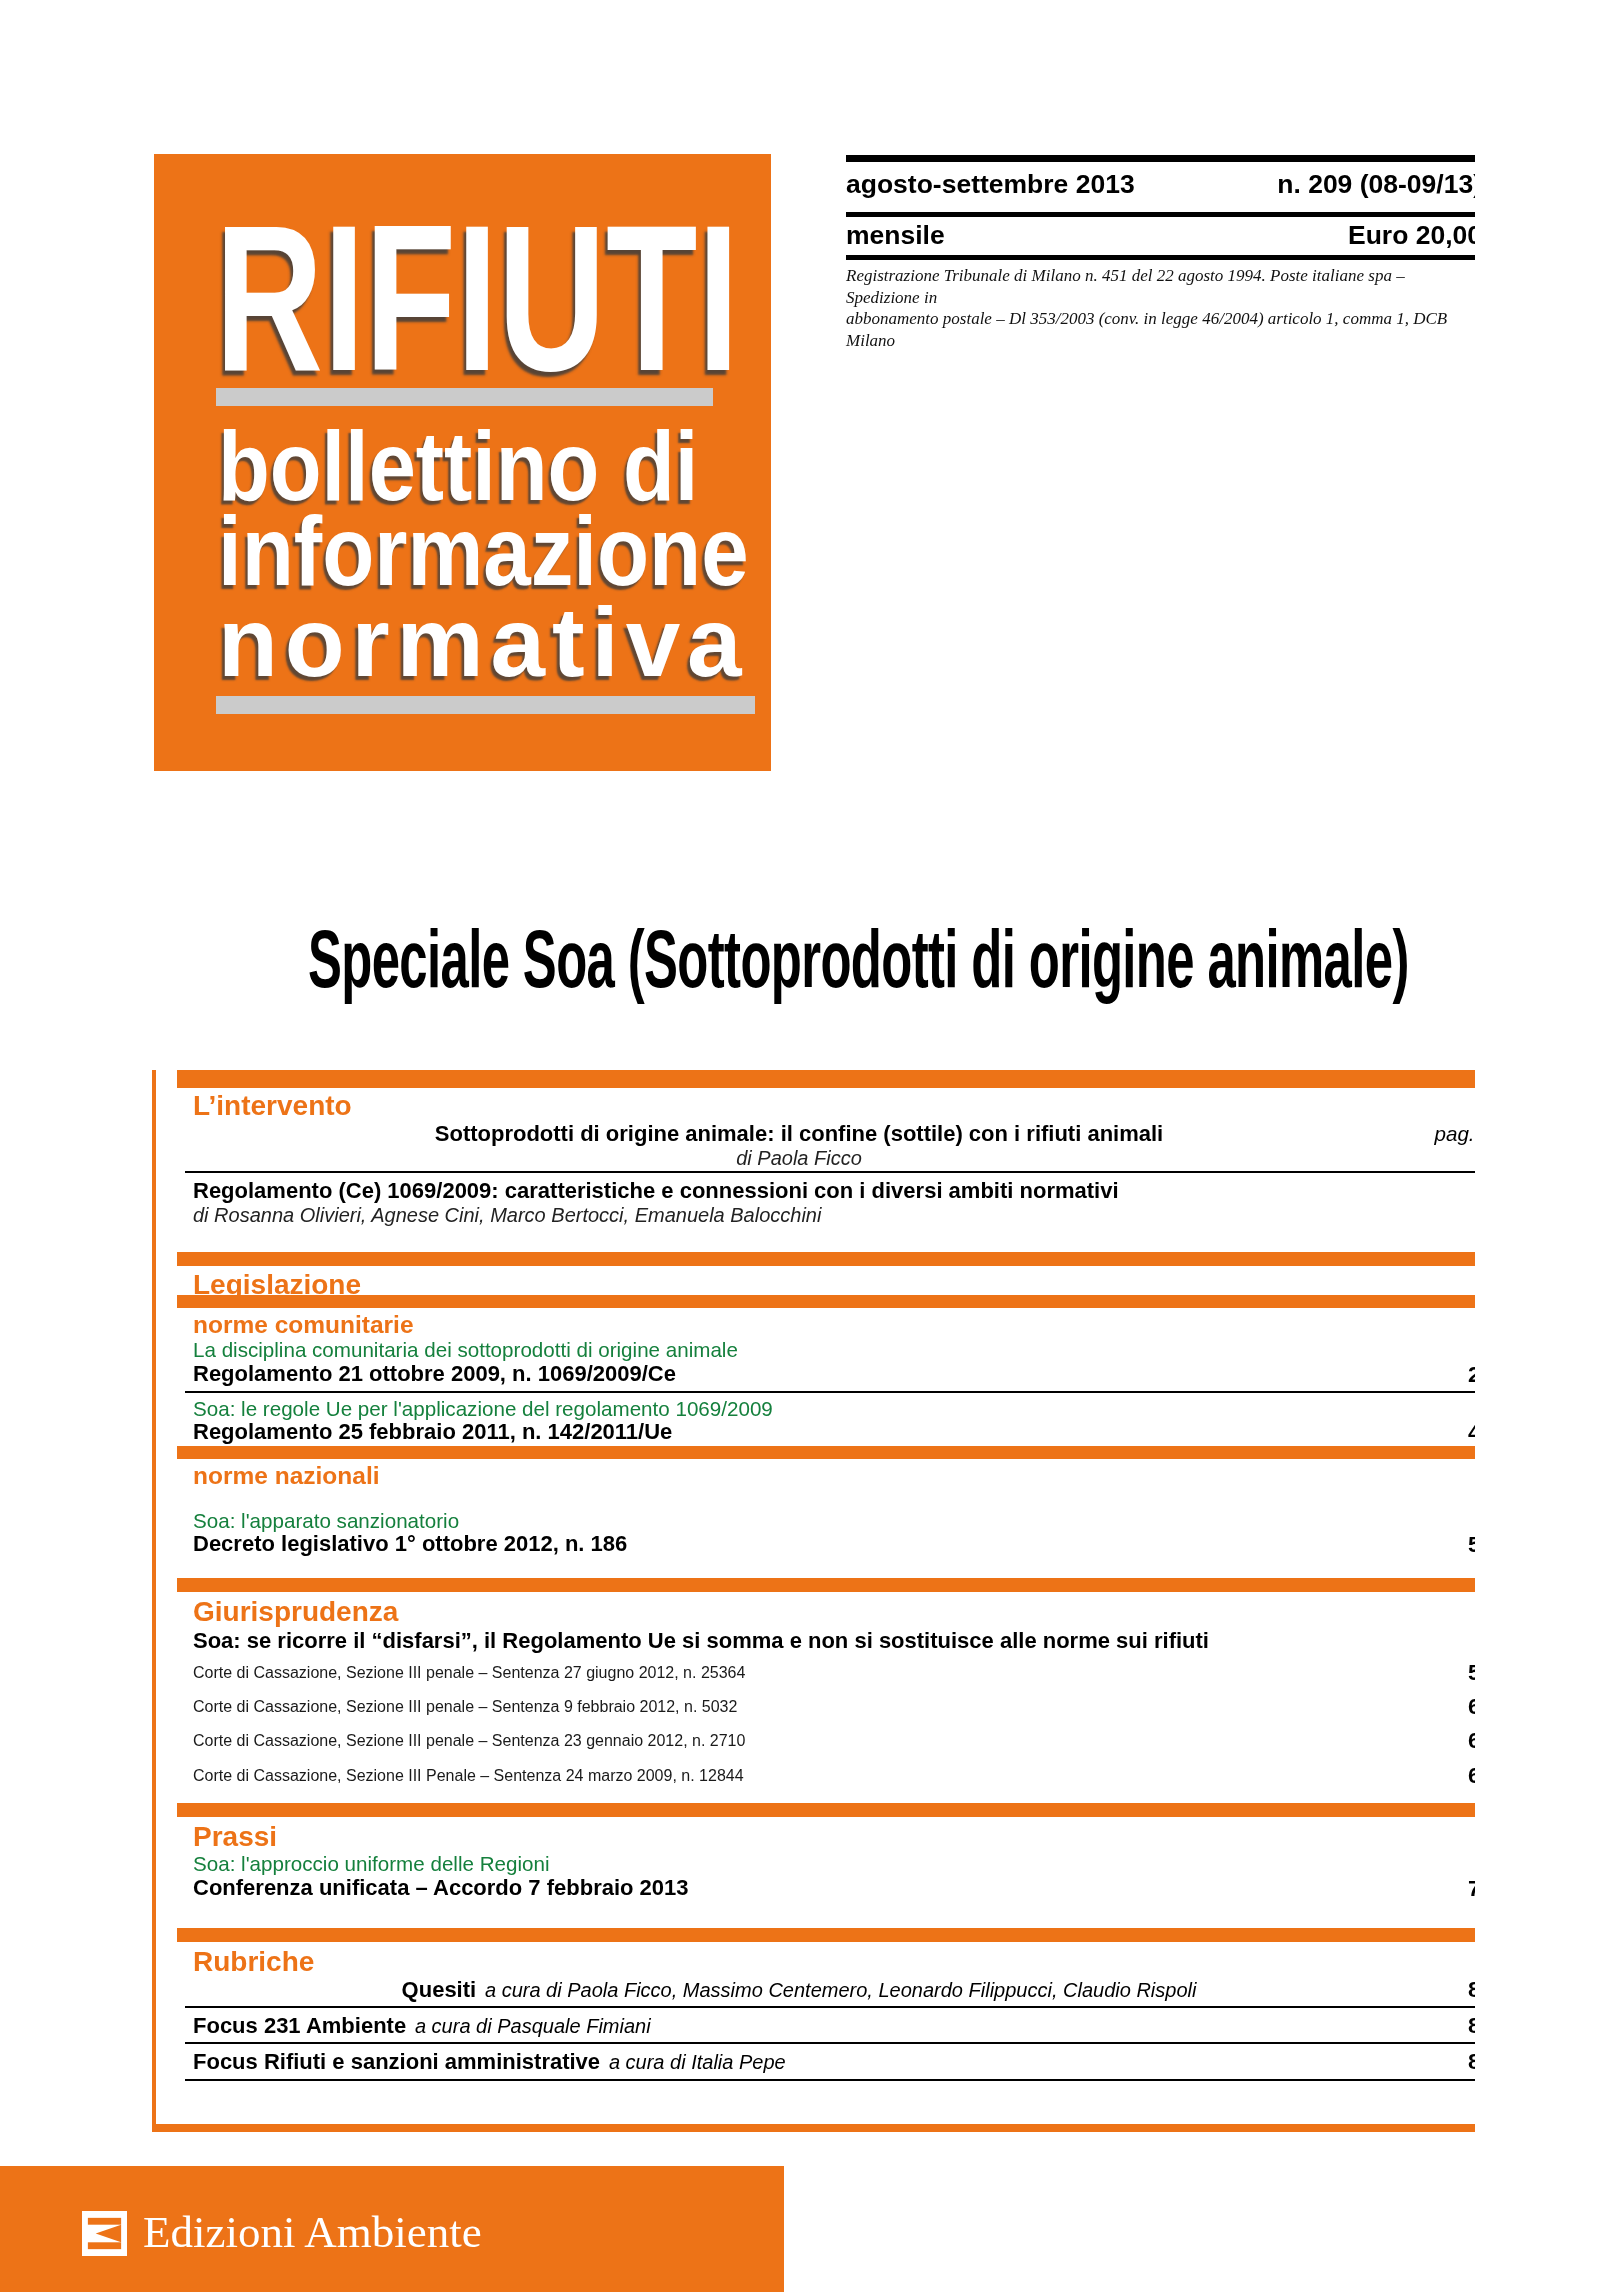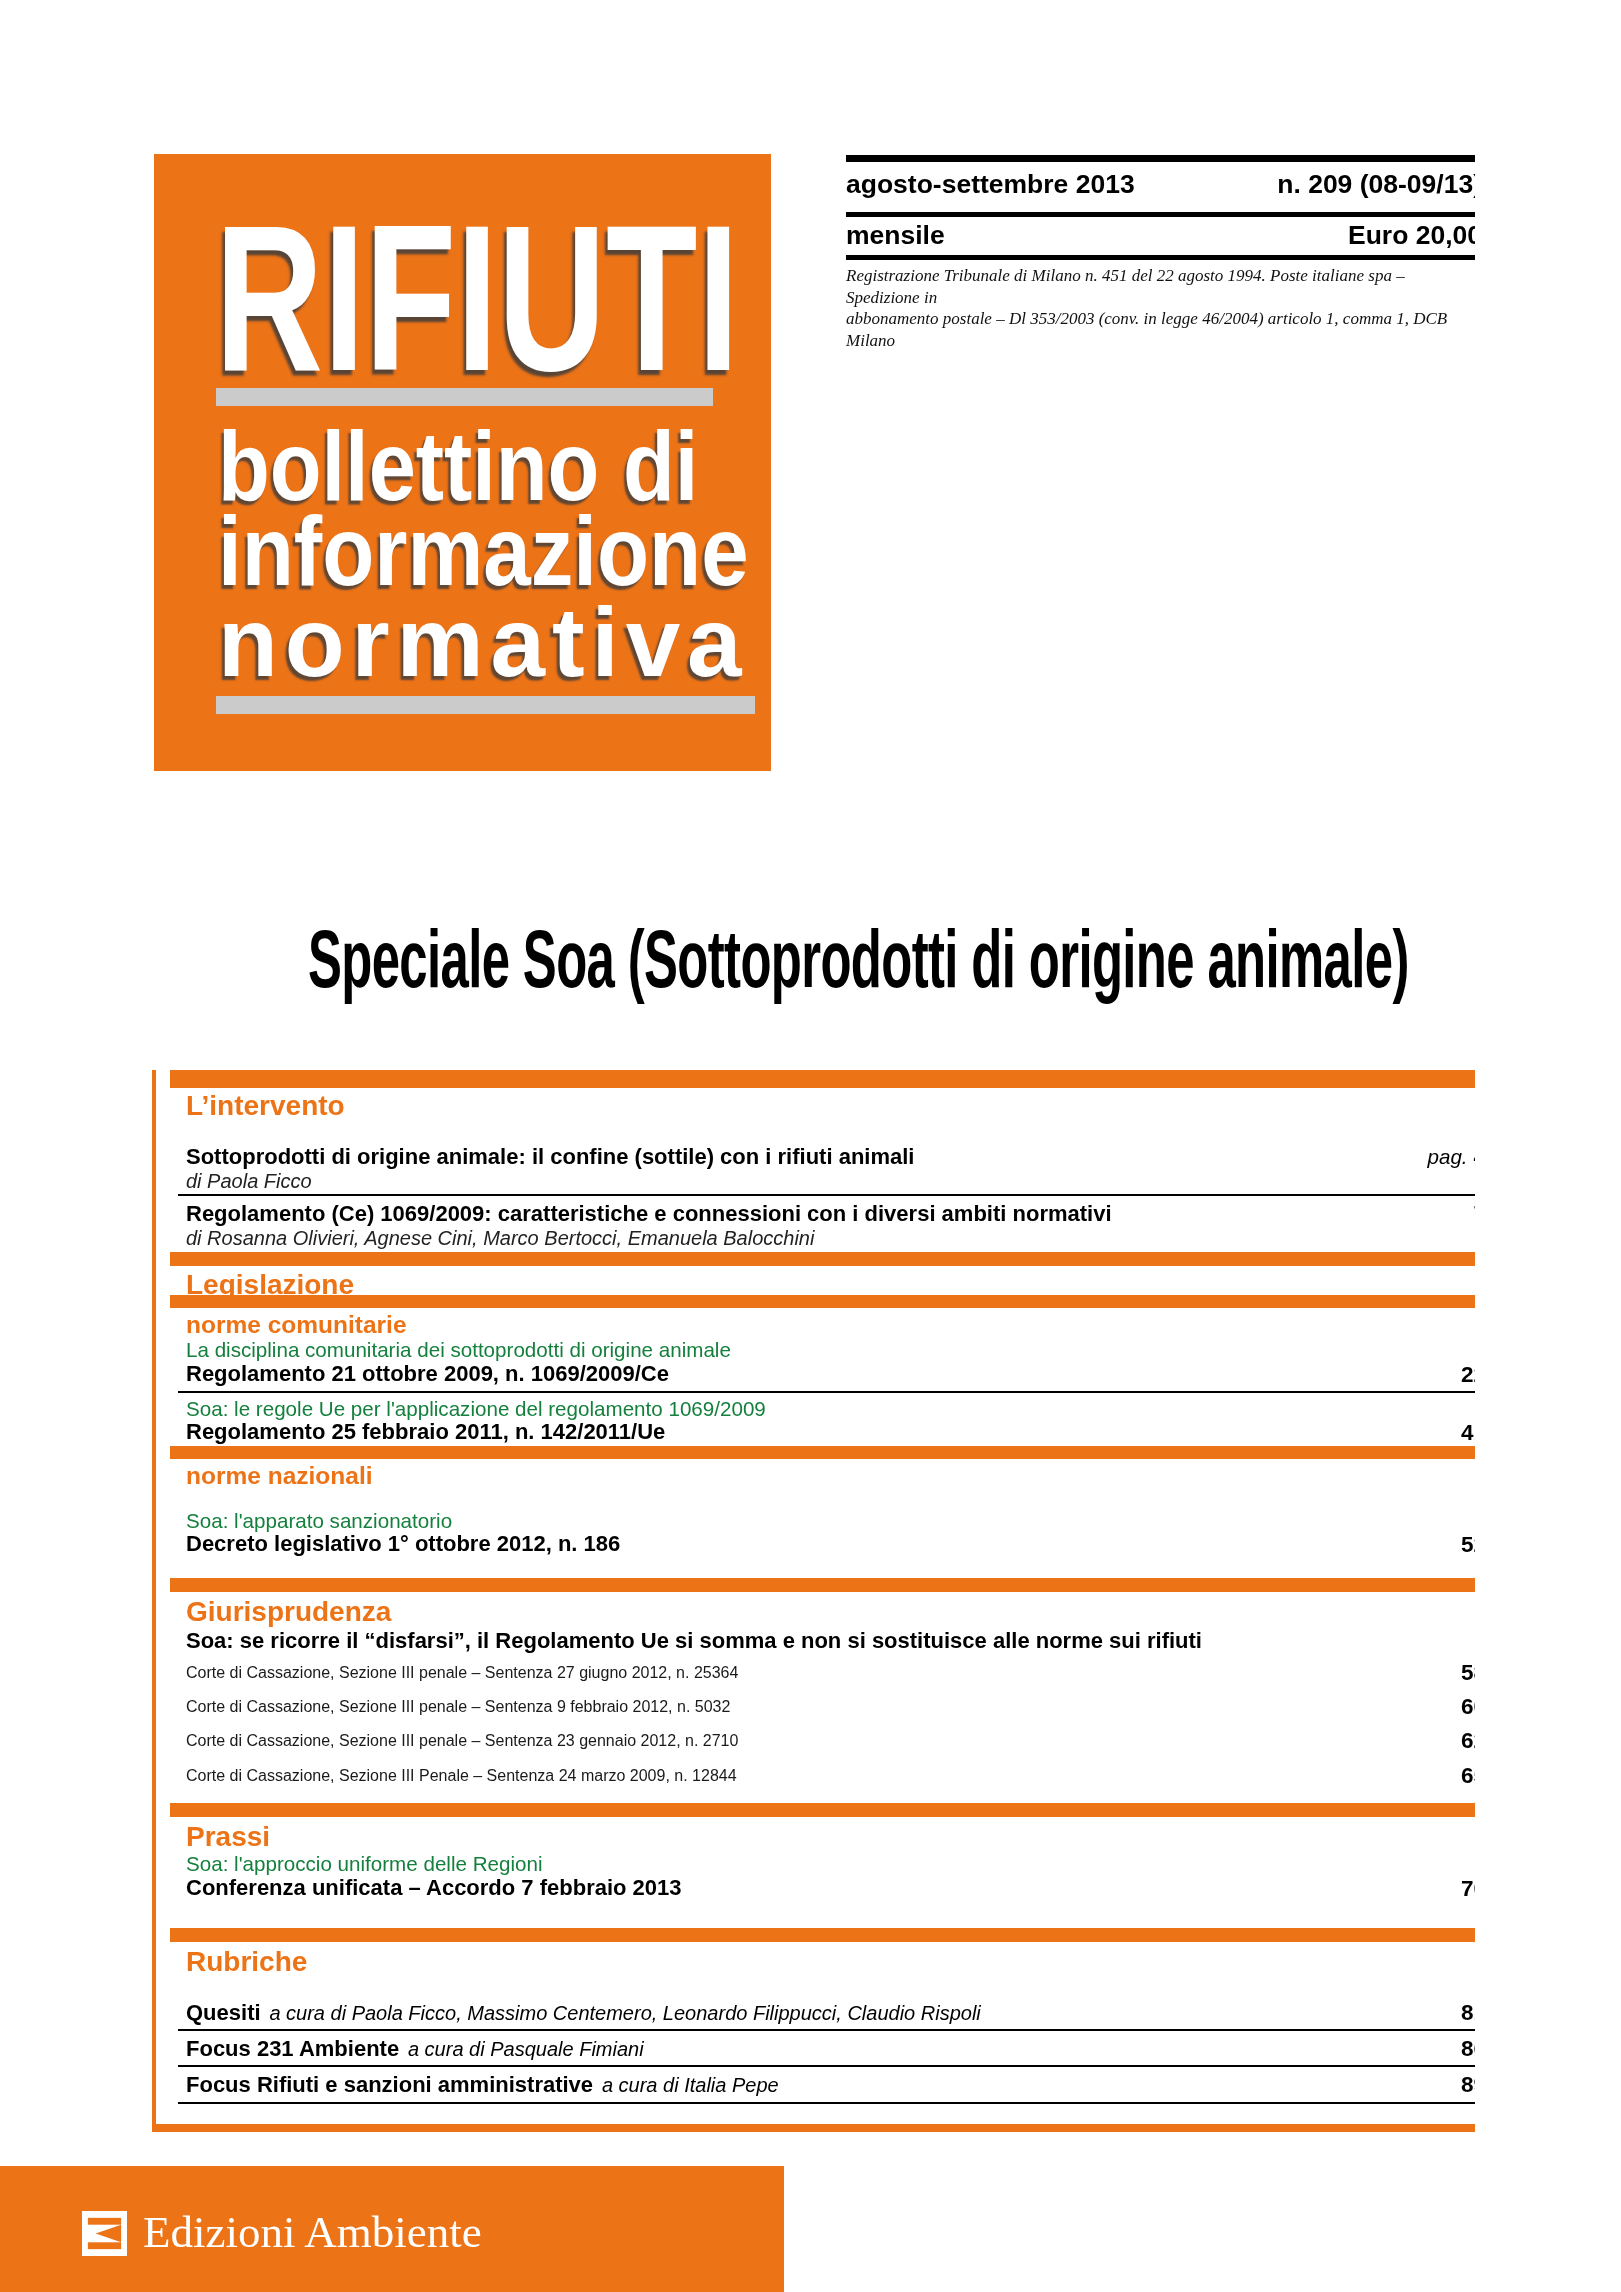--- a/index.html
+++ b/index.html
@@ -32,41 +32,41 @@
        font-size:17px;line-height:21.6px;color:#111;}
 
   
   .main-title{position:absolute;left:0;top:916px;width:1621px;text-align:center;
               font-size:82px;line-height:86px;font-weight:bold;letter-spacing:-1px;
               transform:scaleX(0.62);transform-origin:50% 50%;white-space:nowrap;}
 
   
   .toc{position:absolute;left:152px;top:1070px;width:1330px;height:1062px;}
   .toc-leftline{position:absolute;left:0;top:0;width:3.9px;height:1062px;background:var(--orange);}
-  .sec{position:absolute;left:8px;width:1326px;padding:0 0 0 26px;box-sizing:border-box;}
+  .sec{position:absolute;left:15px;width:1326px;padding:0 0 0 26px;box-sizing:border-box;}
   .obar{margin-left:-15.7px;width:1330px;background:var(--orange);}
   .h-sec{color:var(--orange);font-weight:bold;font-size:28px;line-height:29px;}
   .h-sub{color:var(--orange);font-weight:bold;font-size:24.5px;line-height:25.5px;}
   .row{position:relative;padding-right:88px;}
   .t-bold{font-weight:bold;font-size:22px;line-height:25.5px;}
   .t-bold.lh25{line-height:24.5px;}
   .t-kick{font-size:20.6px;line-height:22.5px;color:#15803d;}
   .t-auth{font-style:italic;font-size:20px;line-height:22.5px;color:#222;}
   .t-case{font-size:16px;line-height:22.5px;color:#1a1a1a;}
   .t-byline{font-style:italic;font-size:20px;margin-left:8.8px;font-weight:normal;}
   .pageno{position:absolute;right:0;top:0;font-weight:bold;font-size:22.5px;line-height:25.5px;white-space:nowrap;}
   .pag-prefix{font-weight:normal;font-style:italic;font-size:20.6px;margin-right:5.9px;}
   .sep{height:2px;background:#000;margin-left:-7.8px;width:calc(100% + 7.8px);}
 
   .sec-a{top:0;}   .sec-b{top:182px;} .sec-b1{top:225px;} .sec-b2{top:376px;}
   .sec-c{top:508px;} .sec-d{top:733px;} .sec-e{top:858px;}
   .bar-bottom{position:absolute;left:0;top:1054px;width:1330px;height:7.8px;background:var(--orange);}
 
   .mt2{margin-top:2px;} .mt3{margin-top:2.9px;} .mt4{margin-top:3.9px;} .mt5{margin-top:4.9px;}
-  .mt6{margin-top:24px;} .mt8{margin-top:7.8px;} .mt12{margin-top:11.8px;}
+  .mt6{margin-top:1px;text-align:center;} .mt8{margin-top:7.8px;} .mt12{margin-top:11.8px;}
   .mt22{margin-top:21.6px;}
 
   
   .footer{position:absolute;left:0;top:2166px;width:784px;height:126px;background:var(--orange);}
   .pub-mark{position:absolute;left:82px;top:2211px;width:45px;height:45px;background:#fff;}
   .pub-name{position:absolute;left:143px;top:2208px;color:#fff;
             font-family:"Liberation Serif", serif;font-size:45px;line-height:49px;}
 </style>
 </head>
 <body>

